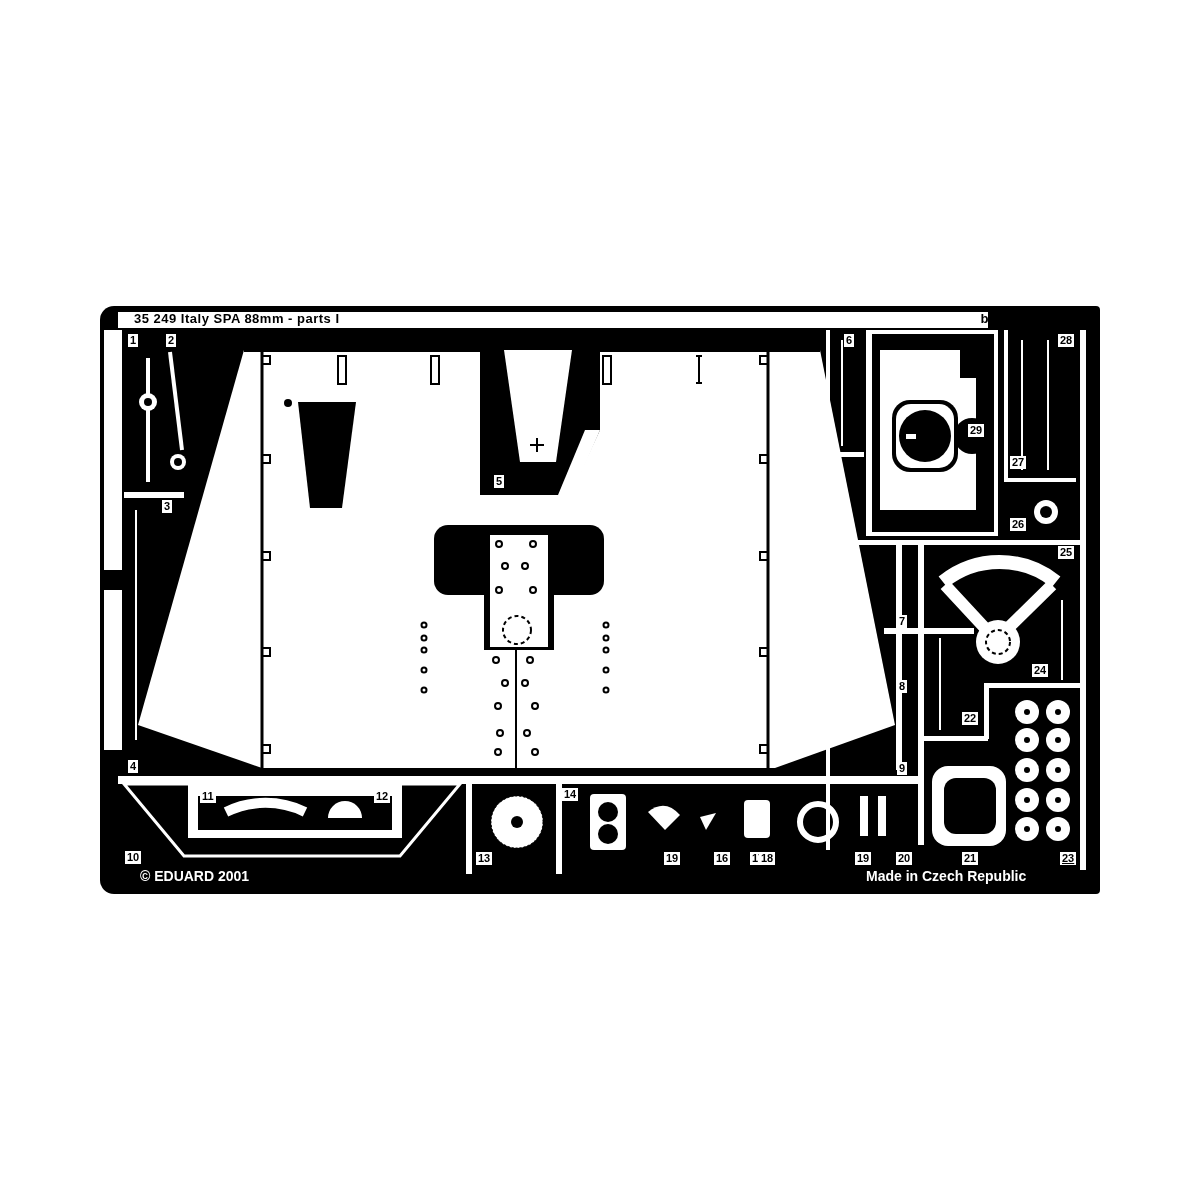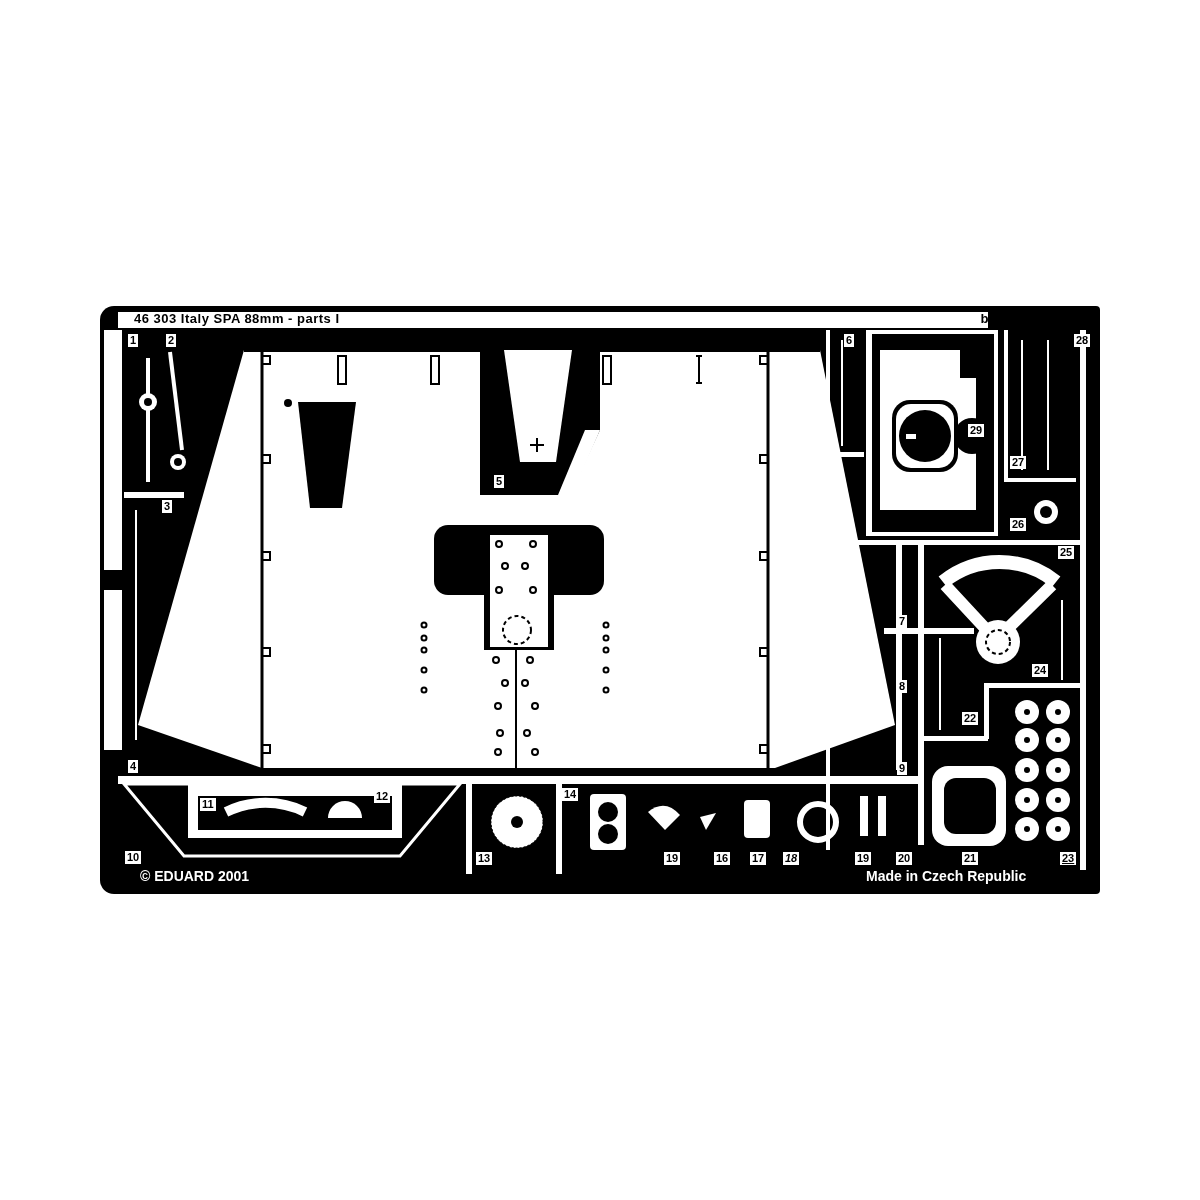--- a/index.html
+++ b/index.html
@@ -179,46 +179,46 @@
   <circle cx="608" cy="812" r="10" fill="#000"></circle>
     <circle cx="608" cy="834" r="10" fill="#000"></circle>
   <path d="M648,812 Q665,798 680,815 L665,830 Z" fill="#fff"></path>
   <path d="M700,817 L716,813 L706,830 Z" fill="#fff"></path>
   <rect x="744" y="800" width="26" height="38" rx="4" fill="#fff"></rect>
   <circle cx="818" cy="822" r="18" fill="none" stroke="#fff" stroke-width="6"></circle>
   <rect x="860" y="796" width="8" height="40" fill="#fff"></rect>
   <rect x="878" y="796" width="8" height="40" fill="#fff"></rect>
 </svg>
 
-<div class="txt" style="left:134px;top:312px;color:#000;">46 303 Italy SPA 88mm - parts I</div>
+<div class="txt" style="left:134px;top:312px;color:#000;">35 249 Italy SPA 88mm - parts I</div>
 <div class="txt" style="left:980px;top:312px;color:#000;transform:scaleX(-1);">eduard</div>
 <div class="cap" style="left:140px;top:868px;">© EDUARD 2001</div>
 <div class="cap" style="left:866px;top:868px;">Made in Czech Republic</div>
 
 <div class="num" style="left:128px;top:334px;">1</div>
 <div class="num" style="left:166px;top:334px;">2</div>
 <div class="num" style="left:162px;top:500px;">3</div>
 <div class="num" style="left:128px;top:760px;">4</div>
 <div class="num" style="left:494px;top:475px;">5</div>
 <div class="num" style="left:844px;top:334px;">6</div>
 <div class="num" style="left:897px;top:615px;">7</div>
 <div class="num" style="left:897px;top:680px;">8</div>
 <div class="num" style="left:897px;top:762px;">9</div>
 <div class="num" style="left:125px;top:851px;">10</div>
-<div class="num" style="left:200px;top:790px;margin-top:8px;">11</div>
+<div class="num" style="left:200px;top:790px;">11</div>
 <div class="num" style="left:374px;top:790px;">12</div>
 <div class="num" style="left:476px;top:852px;">13</div>
 <div class="num" style="left:562px;top:788px;">14</div>
 <div class="num" style="left:664px;top:852px;">19</div>
 <div class="num" style="left:714px;top:852px;text-align:right;">16</div>
 <div class="num" style="left:750px;top:852px;">17</div>
-<div class="num" style="left:783px;top:852px;font-style:italic;">18</div>
+<div class="num" style="left:759px;top:852px;">18</div>
 <div class="num" style="left:855px;top:852px;">19</div>
 <div class="num" style="left:896px;top:852px;">20</div>
 <div class="num" style="left:962px;top:852px;">21</div>
 <div class="num" style="left:962px;top:712px;">22</div>
 <div class="num" style="left:1060px;top:852px;text-decoration:underline;">23</div>
 <div class="num" style="left:1032px;top:664px;">24</div>
 <div class="num" style="left:1058px;top:546px;">25</div>
 <div class="num" style="left:1010px;top:518px;">26</div>
 <div class="num" style="left:1010px;top:456px;">27</div>
-<div class="num" style="left:1058px;top:334px;margin-left:16px;">28</div>
+<div class="num" style="left:1058px;top:334px;">28</div>
 <div class="num" style="left:968px;top:424px;">29</div>
 
 </body></html>

